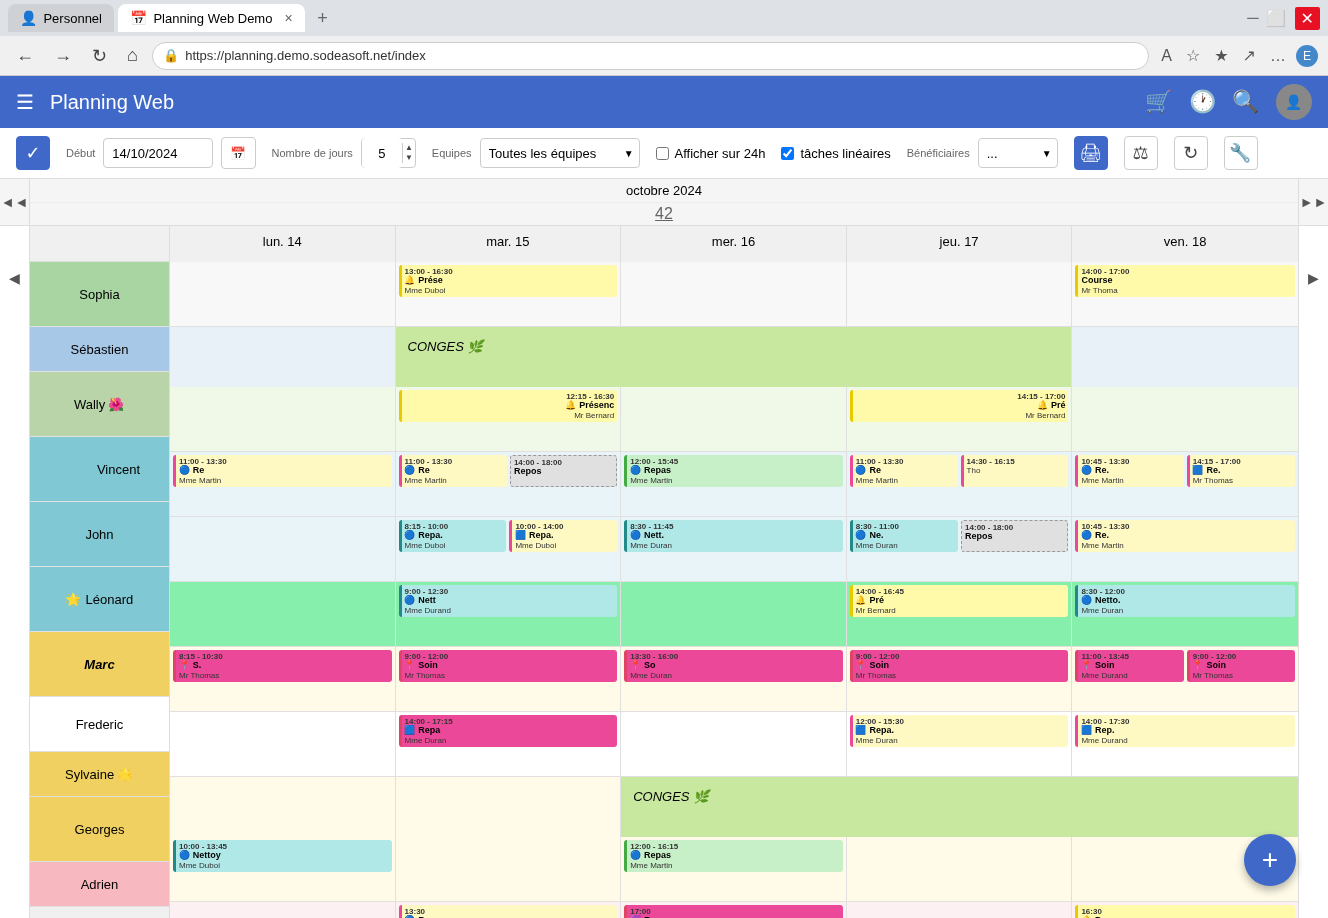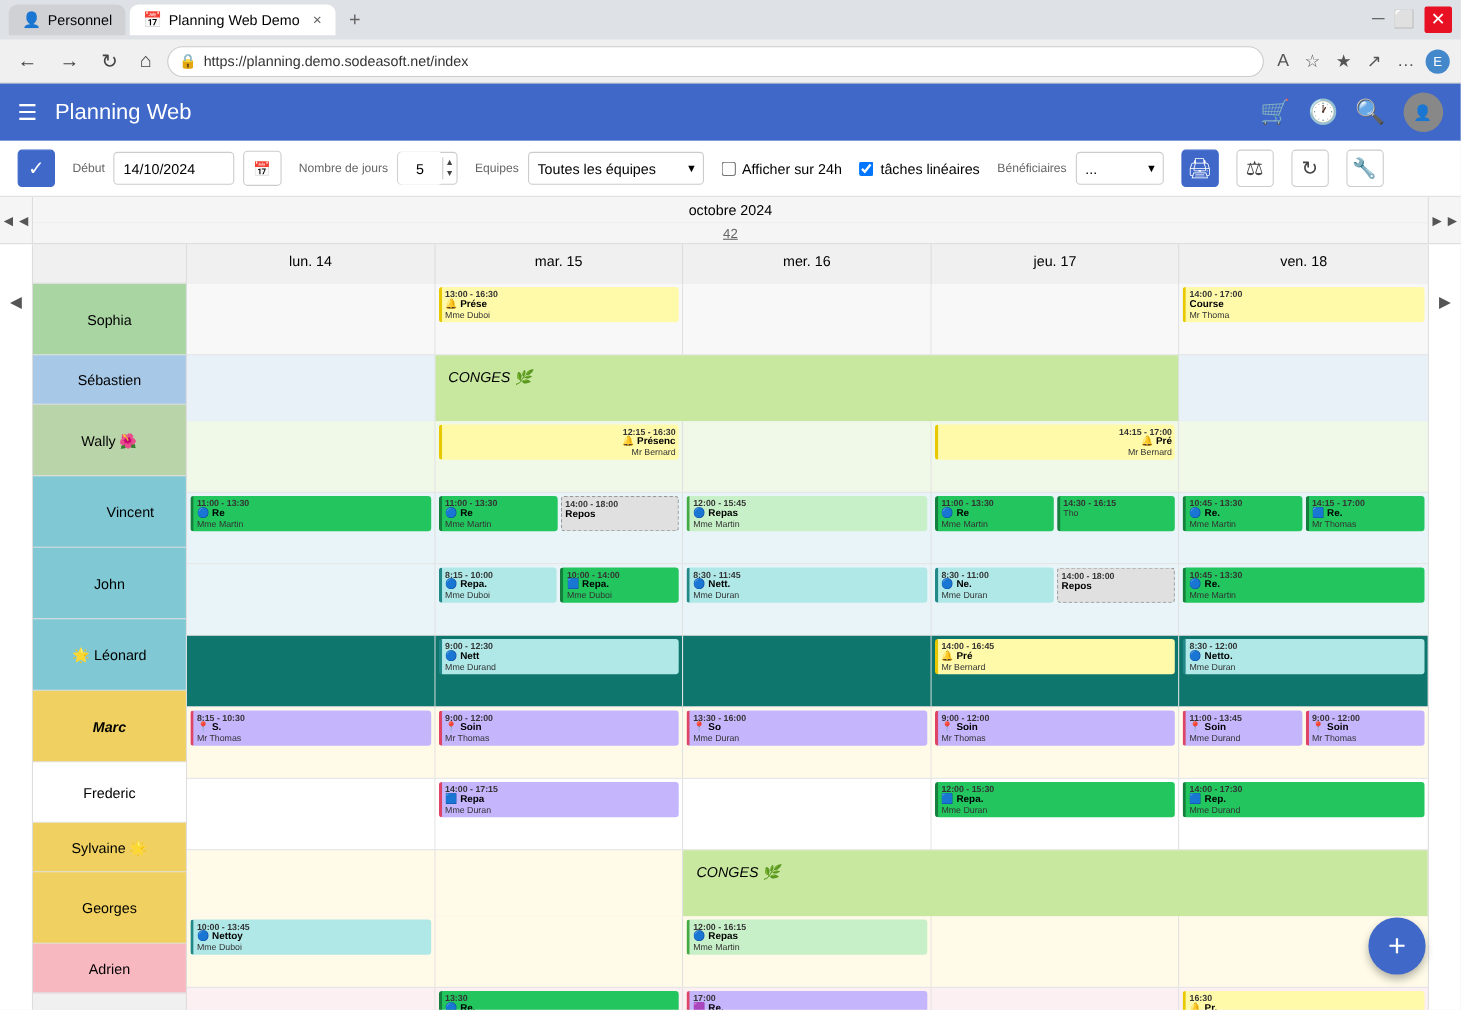--- a/index.html
+++ b/index.html
@@ -62,36 +62,36 @@
     .row-frederic { background: white; }
     .row-sylvaine { background: #f0d060; }
     .row-georges { background: #f0d060; }
     .row-adrien { background: #f8b8c0; }
 
     .cell-sophia { background: #f8f8f8; }
     .cell-sebastien { background: #e8f0f8; }
     .cell-wally { background: #f0f8e8; text-align: right; }
     .cell-vincent { background: #e8f4f8; }
     .cell-john { background: #e8f4f8; }
-    .cell-leonard { background: #0f766e; }
+    .cell-leonard { background: #86efac; }
     .cell-marc { background: #fffbe8; }
     .cell-frederic { background: white; }
     .cell-sylvaine { background: #fffbe8; }
     .cell-georges { background: #fffbe8; }
     .cell-adrien { background: #fdf0f2; }
 
     
     .task-chip { border-radius: 3px; padding: 2px 3px; font-size: 9px; margin: 1px; display: flex; flex-direction: column; overflow: hidden; cursor: pointer; }
     .task-chip .time { font-size: 8px; font-weight: bold; color: #333; }
     .task-chip .label { font-weight: bold; font-size: 9px; line-height: 1.1; }
     .task-chip .person { font-size: 8px; color: #333; }
     .task-chip-yellow { background: #fffaaa; border-left: 3px solid #e8c800; }
-    .task-chip-blue { background: #22c55e; border-left: 3px solid #15803d; }
+    .task-chip-blue { background: #fef9c3; border-left: 3px solid #ec4899; }
     .task-chip-green { background: #c8f0c8; border-left: 3px solid #44aa44; }
-    .task-chip-pink { background: #c4b5fd; border-left: 3px solid #dd4466; }
+    .task-chip-pink { background: #ec4899; border-left: 3px solid #dd4466; }
     .task-chip-gray { background: #e0e0e0; border: 1px dashed #999; }
     .task-chip-teal { background: #b0e8e8; border-left: 3px solid #228888; }
 
     .conges-bar { background: #c8e8a0; border-radius: 3px; margin: 4px 2px; padding: 6px 8px; font-size: 13px; display: flex; align-items: center; gap: 6px; font-style: italic; }
 
     
     .fab { position: fixed; bottom: 32px; right: 32px; width: 52px; height: 52px; border-radius: 50%; background: #3f68c8; color: white; border: none; font-size: 28px; cursor: pointer; display: flex; align-items: center; justify-content: center; box-shadow: 0 4px 8px rgba(0,0,0,0.3); }
 
     
     .cal-outer { display: flex; flex-direction: column; height: calc(918px - 52px - 52px); }
@@ -205,21 +205,21 @@
 </div>
 
 <div class="cal-outer">
 
   <div style="display:flex;align-items:stretch;background:#f5f5f5;border-bottom:1px solid #ddd;">
     <div style="width:30px;display:flex;align-items:center;justify-content:center;border-right:1px solid #ddd;">
       <button class="cal-nav-btn">◄◄</button>
     </div>
     <div style="flex:1;text-align:center;">
       <div style="padding:4px 0;font-size:13px;font-weight:500;border-bottom:1px solid #eee;">octobre 2024</div>
-      <div style="padding:2px 0;font-size:12px;color:#666;text-decoration:underline;">42</div>
+      <div style="padding:2px 0;font-size:16px;color:#666;text-decoration:underline;">42</div>
     </div>
     <div style="width:30px;display:flex;align-items:center;justify-content:center;border-left:1px solid #ddd;">
       <button class="cal-nav-btn">►►</button>
     </div>
   </div>
 
   <div style="display:flex;flex:1;overflow:hidden;">
 
     <div style="width:30px;flex-shrink:0;display:flex;flex-direction:column;align-items:center;background:white;border-right:1px solid #ddd;padding-top:40px;">
       <button class="cal-nav-btn">◀</button>

